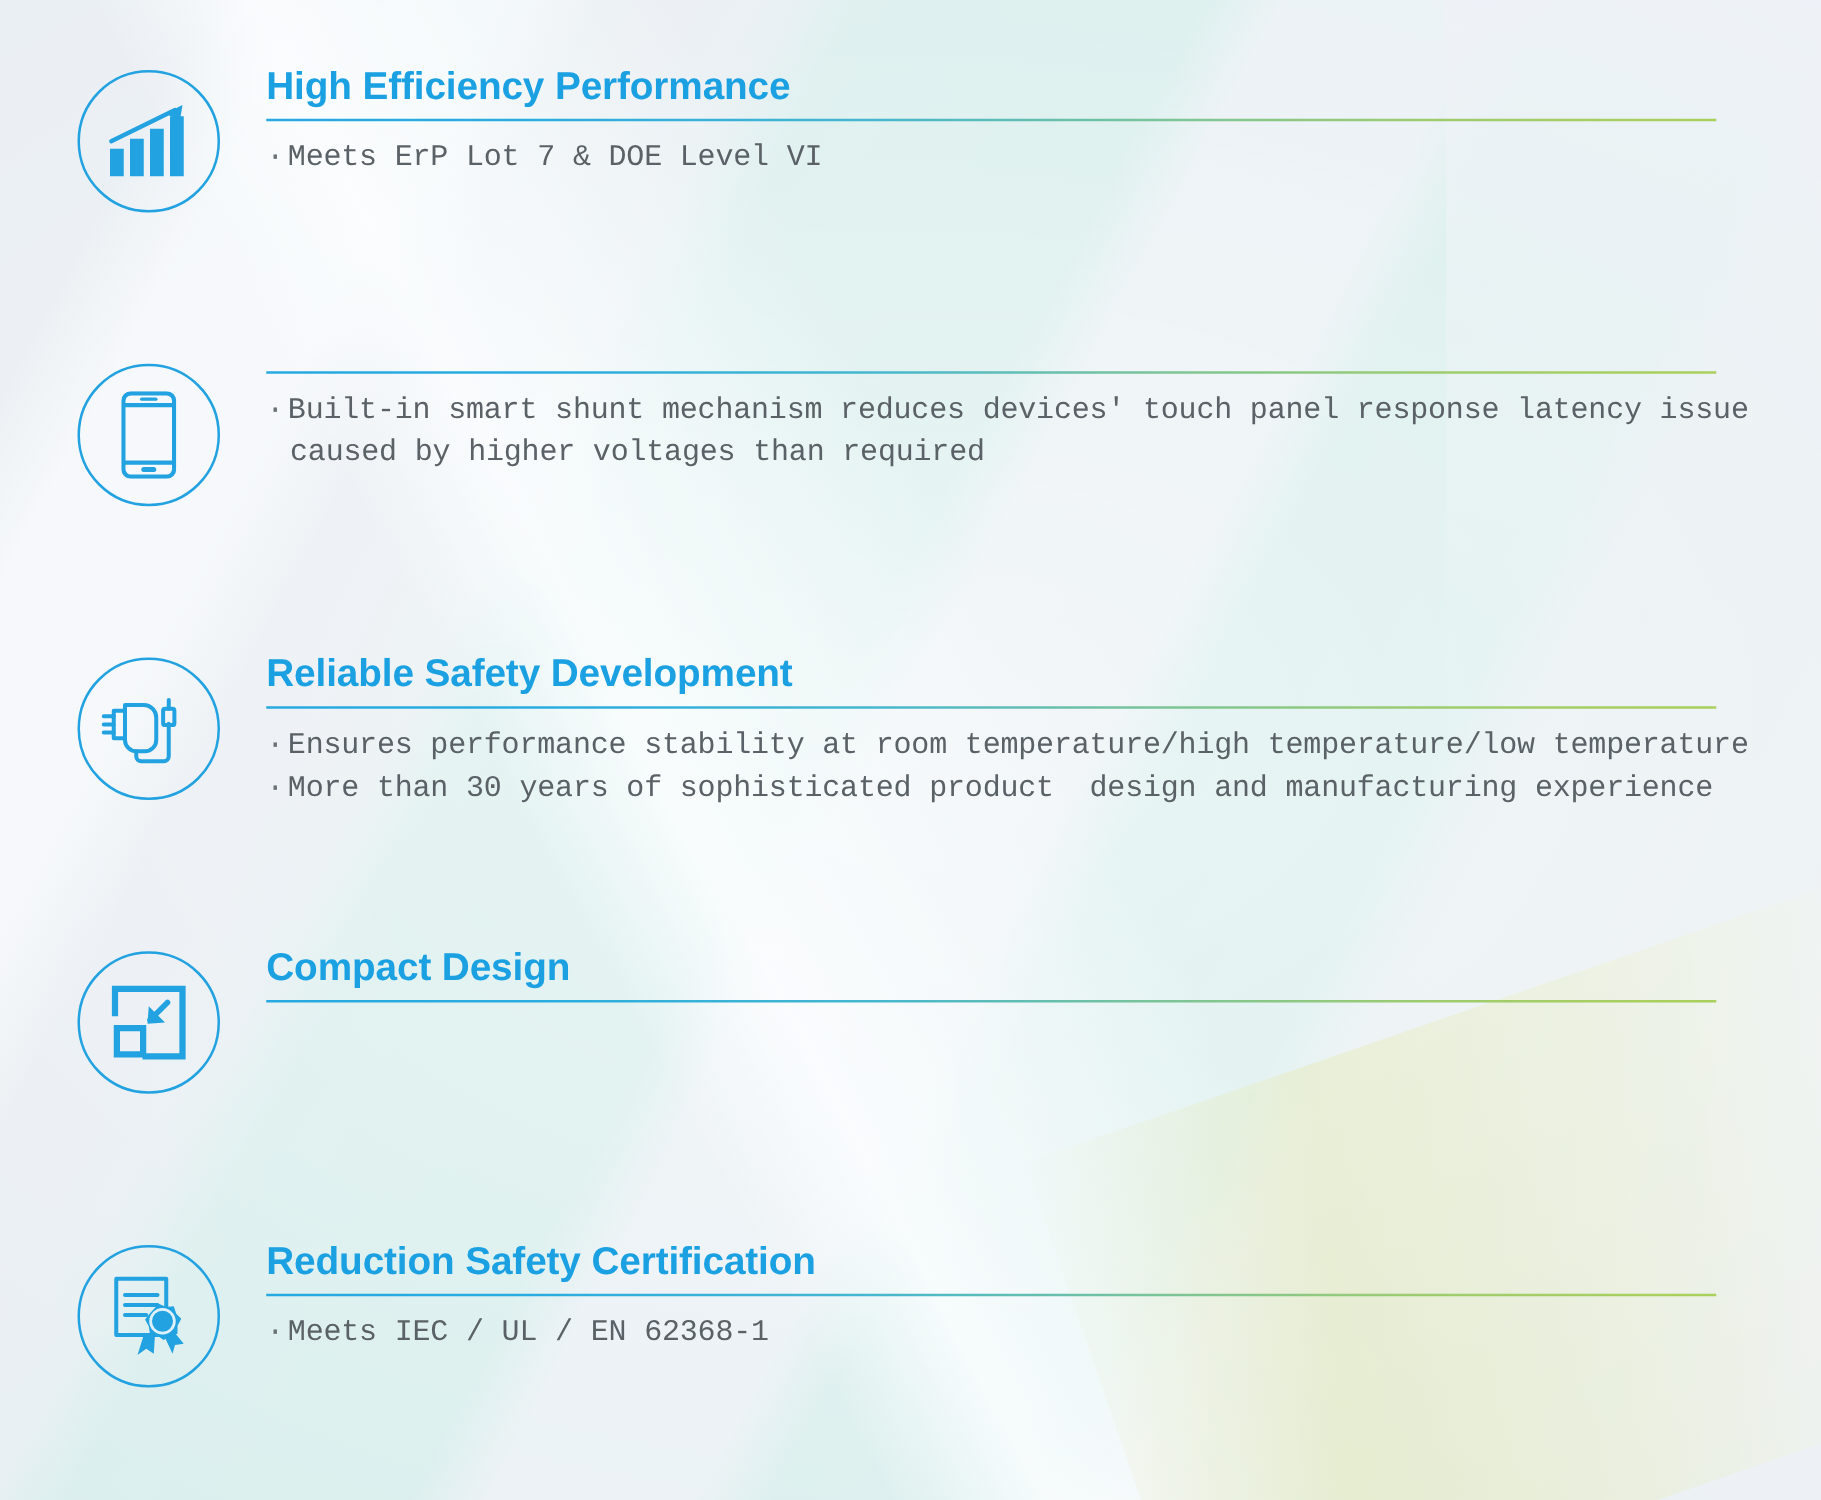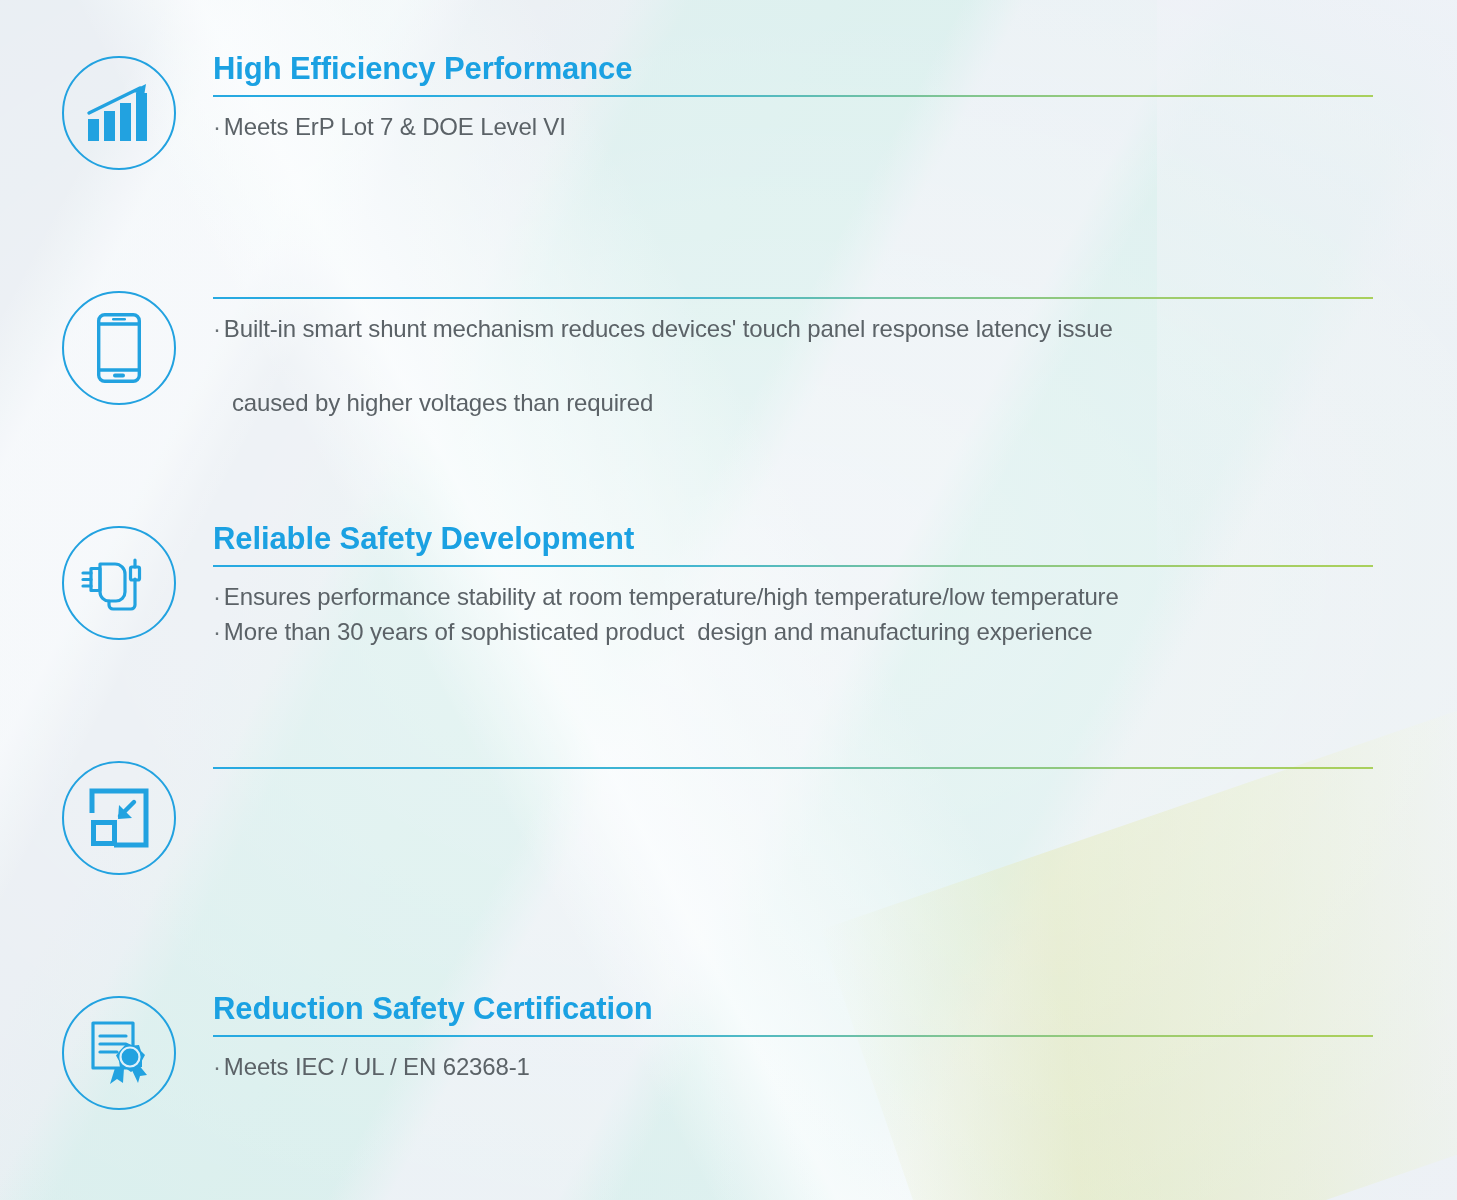--- a/index.html
+++ b/index.html
@@ -162,30 +162,30 @@
   .bullets {
     margin-top: 13px;
   }
   .bullet {
     display: block;
     font-size: 24px;
     color: #5b6267;
     line-height: 1.42;
     letter-spacing: -0.15px;
     white-space: pre;
+    font-family: Liberation Mono, monospace;
   }
   .bullet .dot {
     color: #6b7276;
     padding-right: 3px;
   }
   .bullet .cont {
     display: block;
     padding-left: 19px;
     white-space: pre;
-    margin-top: 40px;
   }
 </style>
 </head>
 <body>
 
 <div class="stage">
 
   <div class="bg-layer bg-wash-a"></div>
   <div class="bg-layer bg-band-1"></div>
   <div class="bg-layer bg-band-2"></div>
@@ -275,20 +275,21 @@
             <path d="M4 26 V4 H58 V58 H26"></path>
             <rect x="5.5" y="35.5" width="21" height="21"></rect>
           </g>
           <g stroke="#22a2e0" stroke-width="4.4" fill="none" stroke-linecap="round">
             <line x1="46" y1="15" x2="32" y2="29"></line>
           </g>
           <polygon points="30,32 31,18 44,31" fill="#22a2e0"></polygon>
         </svg>
       </div>
       <div class="feature-body" style="top:52px;">
+        <div class="feature-title">Compact Design</div>
         <div class="rule"></div>
       </div>
     </div>
 
     <div class="feature" style="top:940px;">
       <div class="icon-wrap" style="top:56px;">
         <svg width="64" height="66" viewBox="0 0 64 66" aria-hidden="true">
           <g fill="none" stroke="#22a2e0" stroke-width="3.2" stroke-linejoin="round">
             <path d="M6 3 H46 V48 H6 Z"></path>
           </g>

